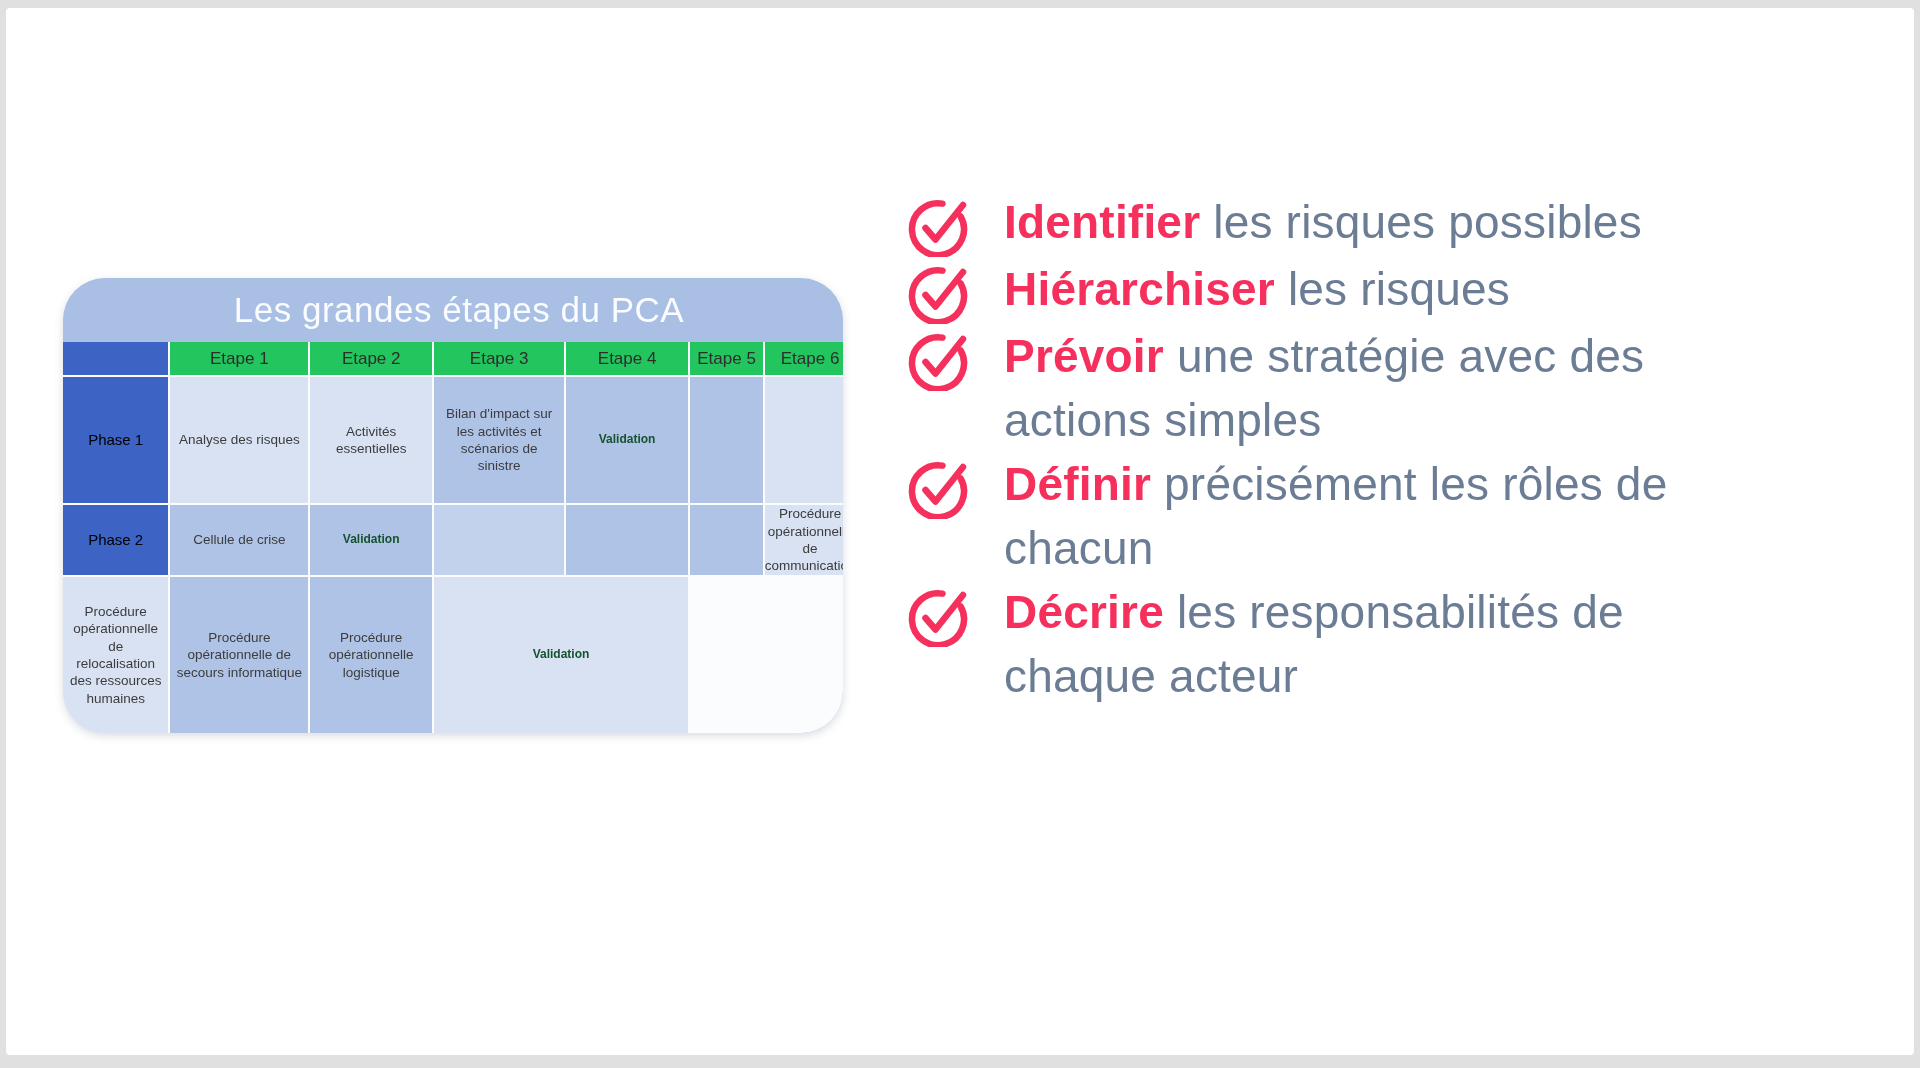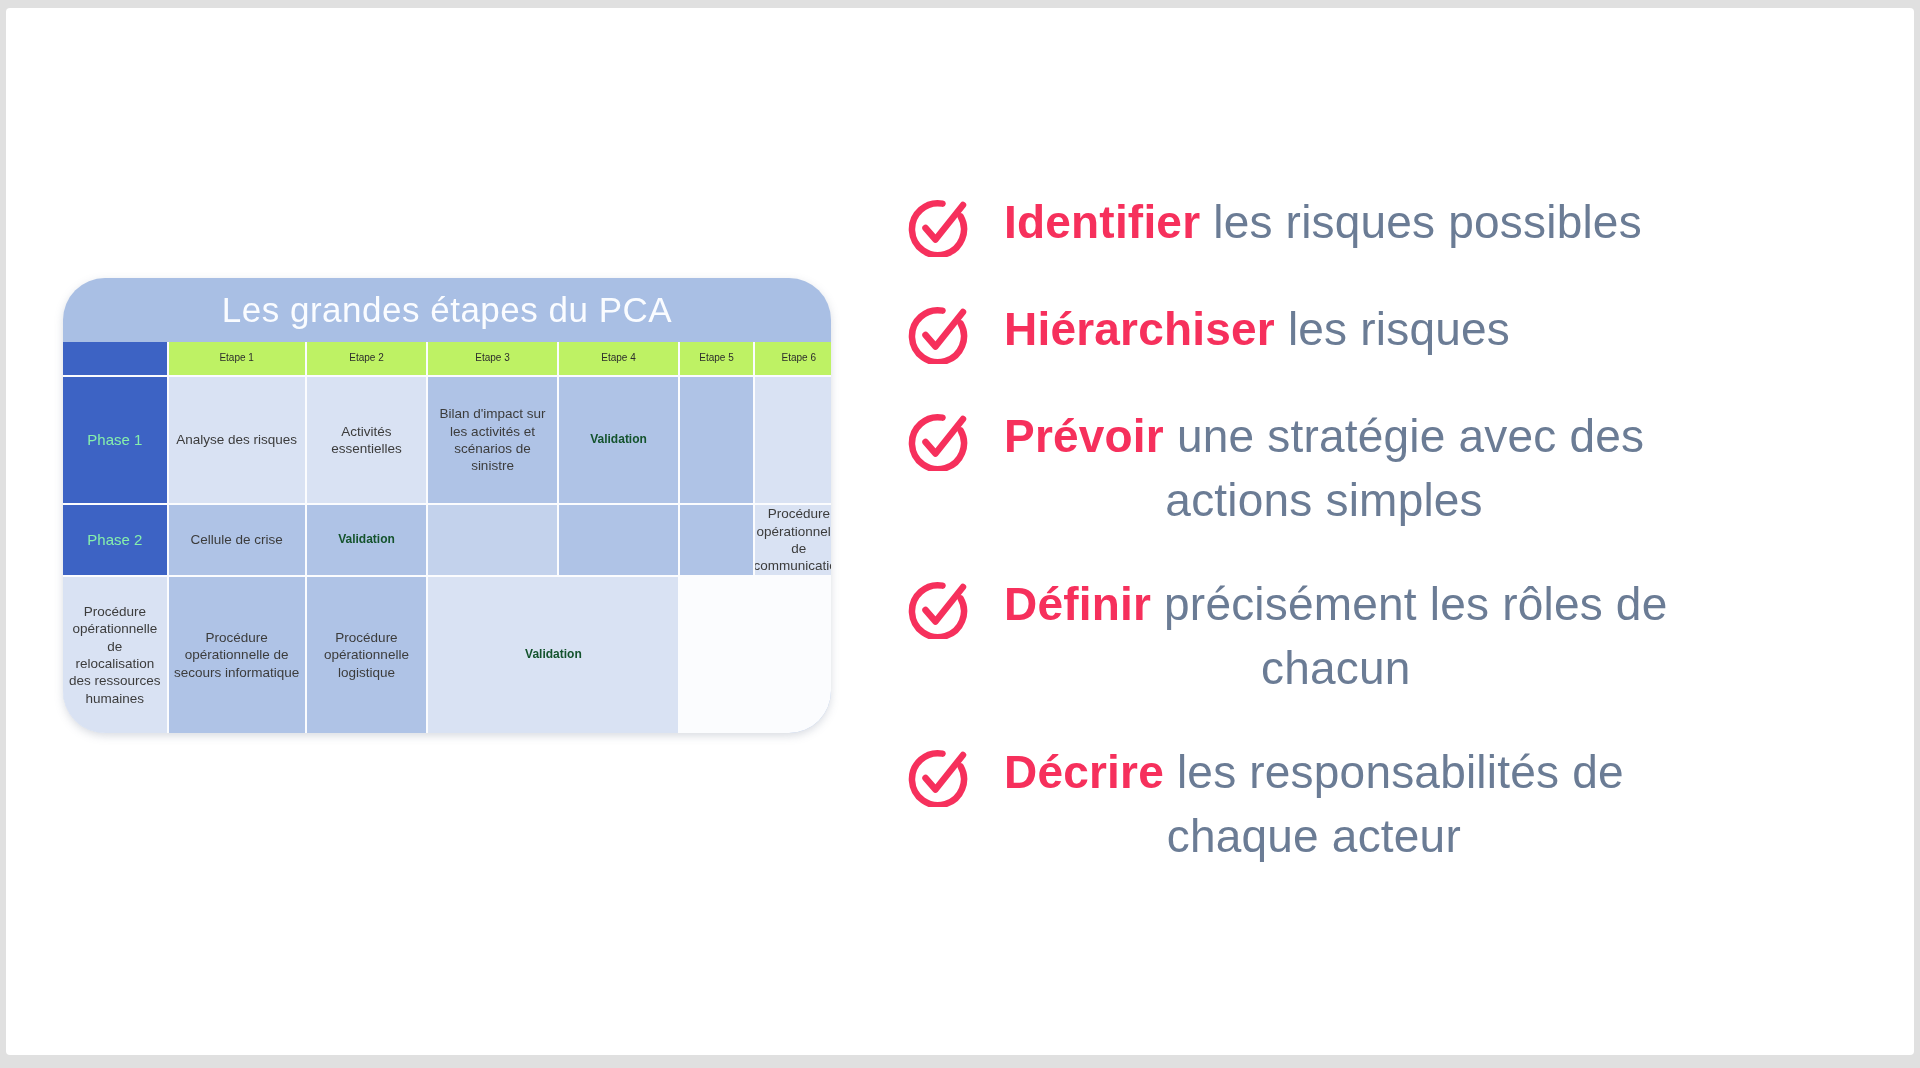--- a/index.html
+++ b/index.html
@@ -11,49 +11,50 @@
   .slide{
     position:absolute;left:6px;right:6px;top:8px;bottom:13px;
     background:#ffffff;border-radius:4px;
   }
 
   
   .pca{
     position:absolute;left:57px;top:270px;width:768px;height:455px;
     border-radius:42px;overflow:hidden;background:#a9bfe4;
     box-shadow:0 3px 8px rgba(130,140,160,.30);
+    padding-left:12px;
   }
   .pca-title{
     height:64px;display:flex;align-items:center;justify-content:center;
     color:#fafcff;font-size:35px;font-weight:400;letter-spacing:.5px;
   }
   .pca-grid{
     position:absolute;top:64px;left:0;right:0;bottom:0;
     display:grid;
     grid-template-columns:13.5% 17.7% 15.6% 16.7% 15.6% 9.4% 11.5%;
     grid-template-rows:33px 126px 70px 1fr;
     gap:2px;background:#fbfcfe;
   }
   .cell{
     display:flex;align-items:center;justify-content:center;
     text-align:center;padding:2px 5px;
     font-size:13.5px;line-height:1.28;color:#3c3c3c;
     overflow:hidden;
   }
-  .cell.corner,.cell.phase{background:#3d63c4;color:#86efac;font-size:15px;}
-  .cell.hdr{background:#bef264;font-size:10px;color:#2d2d2d;}
+  .cell.corner,.cell.phase{background:#3d63c4;color:#000000;font-size:15px;}
+  .cell.hdr{background:#22c55e;font-size:17px;color:#2d2d2d;}
   .shade-light{background:#d9e2f3;}
   .shade-med{background:#afc3e6;text-align:center;}
   .shade-lm{background:#c3d2ec;}
   .cell.bold{font-weight:700;color:#14532d;font-size:12px;}
 
   
   .checklist{
     position:absolute;left:902px;top:182px;
-    display:flex;flex-direction:column;gap:40px;text-align:center;
+    display:flex;flex-direction:column;
   }
   .check-item{display:flex;align-items:flex-start;}
   .check-icon{width:64px;height:64px;flex:0 0 auto;margin-right:32px;margin-top:3px;}
   .check-icon path{fill:none;stroke:#f6305c;stroke-width:6.5;stroke-linecap:round;stroke-linejoin:round;}
   .check-text{
     font-size:46px;line-height:64px;font-weight:500;
     color:#6b7c95;max-width:880px;letter-spacing:.2px;
   }
   .kw{color:#f6305c;font-weight:700;}
 </style>

